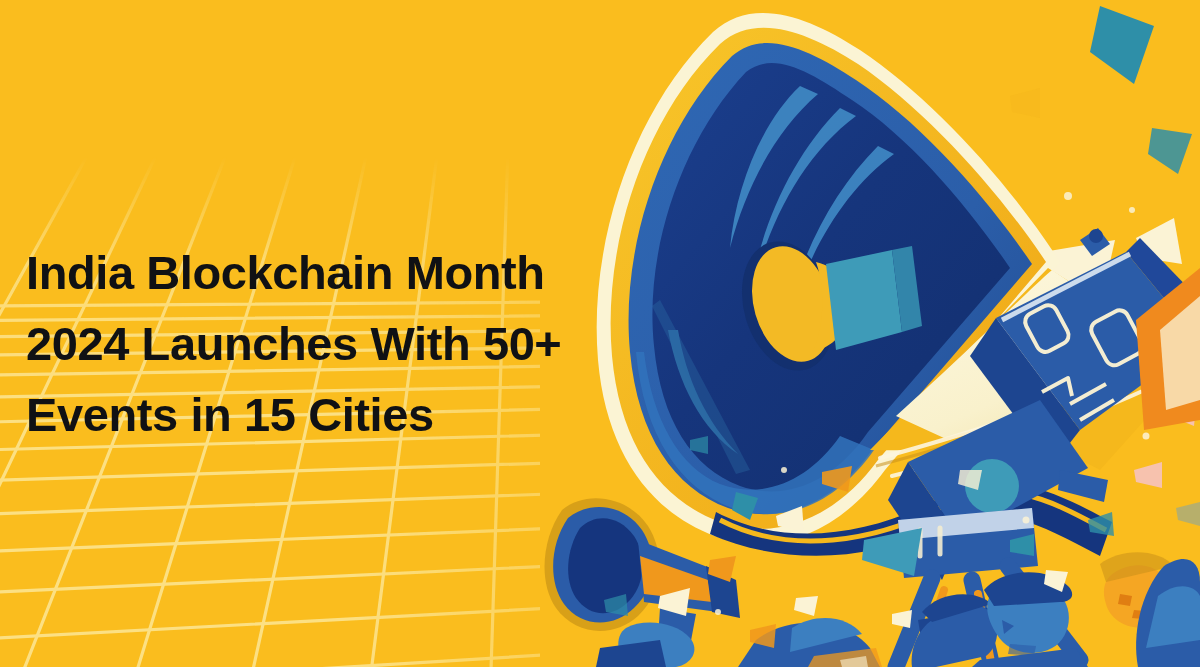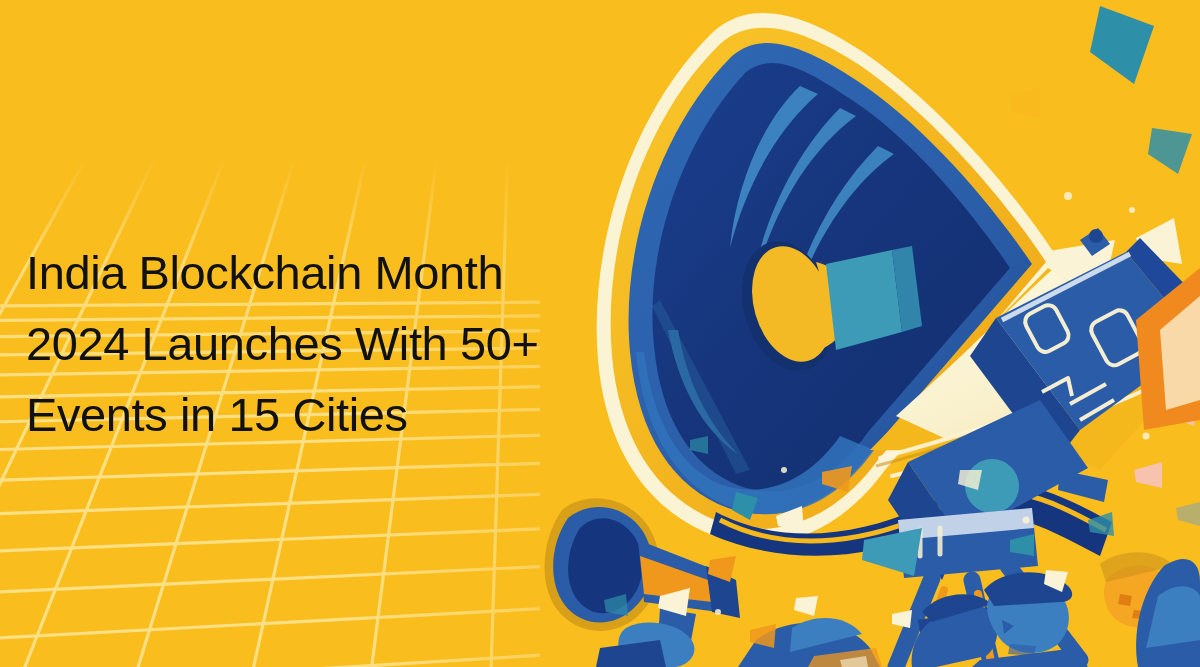--- a/index.html
+++ b/index.html
@@ -42,21 +42,21 @@
   
   .headline {
     position: absolute;
     left: 26px;
     top: 237px;
     width: 600px;
     margin: 0;
     color: #101114;
     font-size: 47px;
     line-height: 71px;
-    font-weight: 400;
+    font-weight: 700;
     letter-spacing: -0.4px;
     z-index: 6;
     white-space: pre-line;
     font-family: "Liberation Sans", sans-serif;
   }
 
   
   .illustration {
     position: absolute;
     right: 0;

